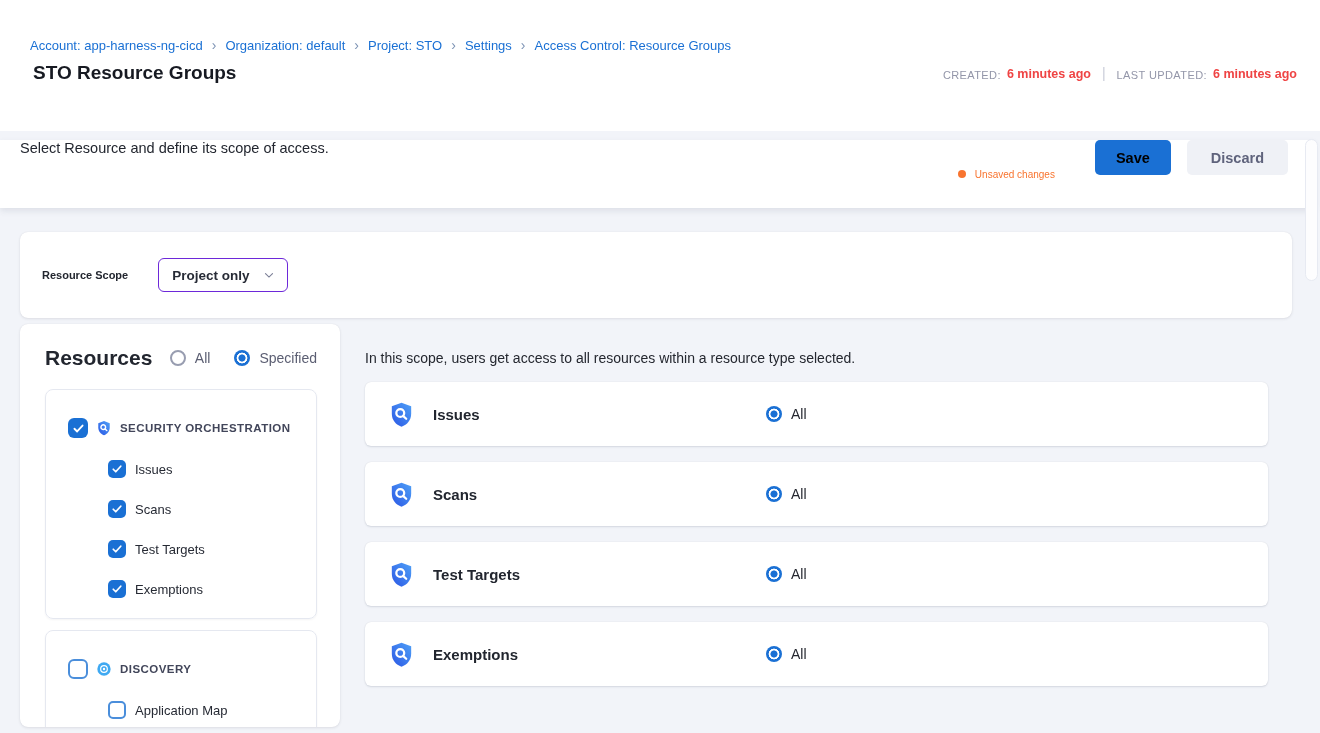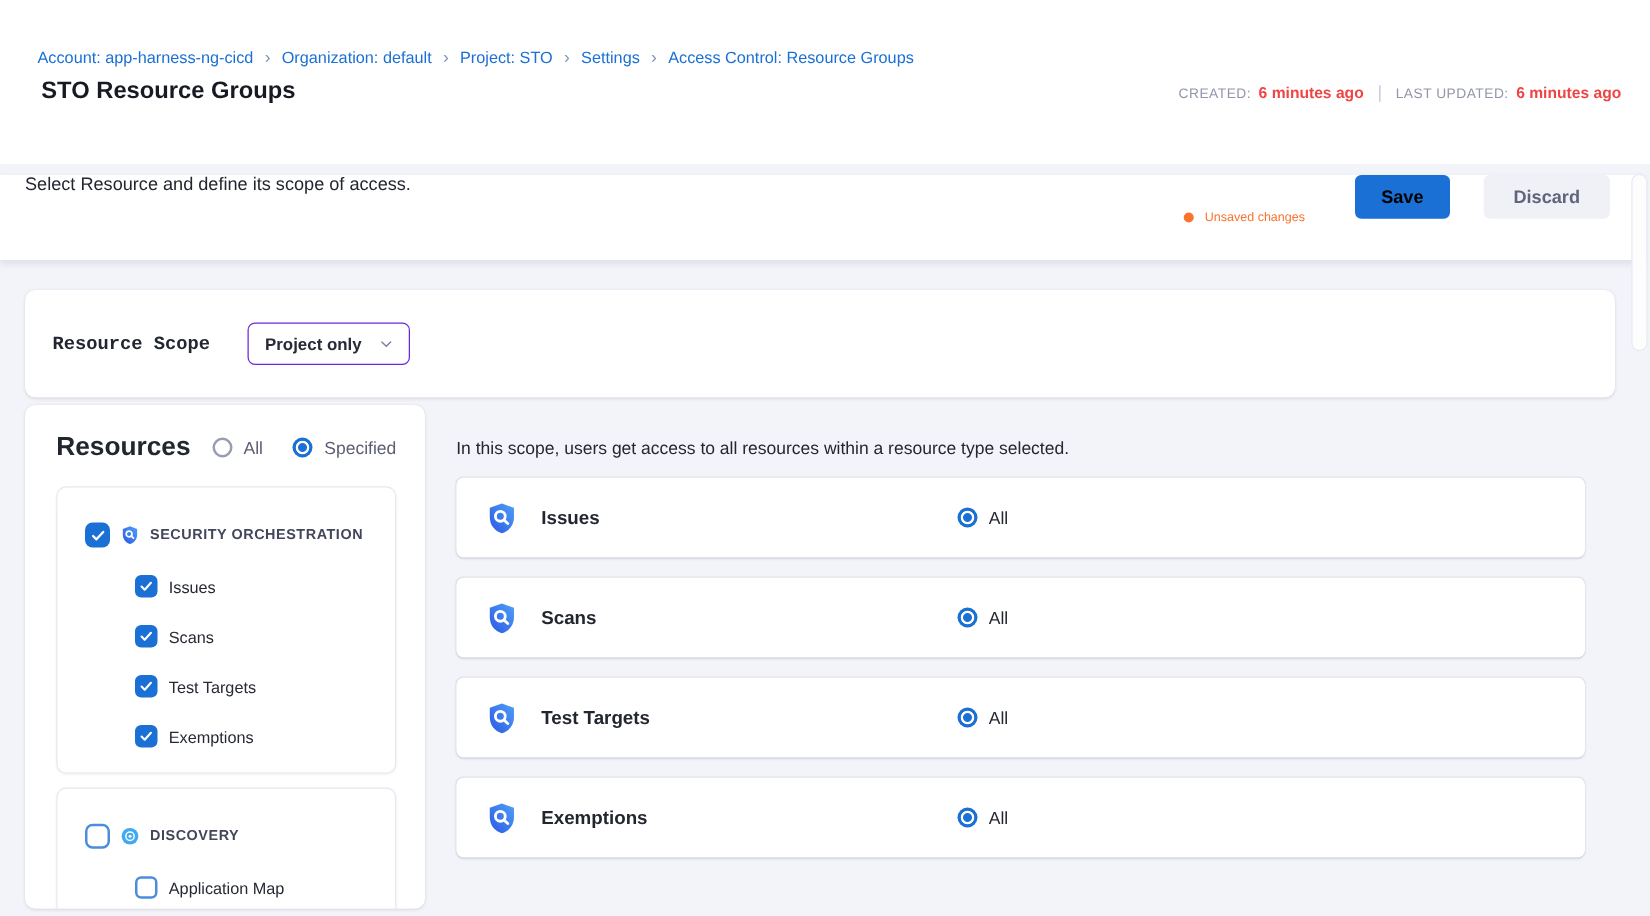--- a/index.html
+++ b/index.html
@@ -34,26 +34,26 @@
     background:#fff;height:68px;margin-top:9px;margin-right:5px;
     display:flex;padding:0 27px 0 20px;
     box-shadow:0 3px 6px rgba(70,80,105,.12);border-radius:0 0 4px 0;
     position:relative;z-index:2;
   }
   .toolbar .desc{font-size:14.5px;color:#22262f;margin-right:auto;}
   .unsaved{display:flex;align-items:center;gap:9px;color:var(--orange);font-size:10px;}
   .unsaved .dot{width:8px;height:8px;border-radius:50%;background:var(--orange);}
   .btn{border:none;font-family:inherit;font-size:14.5px;font-weight:700;border-radius:5px;height:35px;cursor:pointer;}
   .btn-save{background:var(--accent);color:#000000;margin-left:40px;padding:0 21px;}
-  .btn-discard{background:#eff1f6;color:#5f637c;margin-left:27px;padding:0 24px;}
+  .btn-discard{background:#eff1f6;color:#5f637c;margin-left:16px;padding:0 24px;}
   
   .content{padding:24px 28px 0 20px;}
   .panel{background:#fff;border-radius:8px;box-shadow:0 1px 3px rgba(40,41,61,.10),0 0 1px rgba(40,41,61,.10);}
   .scope-card{height:86px;display:flex;align-items:center;padding-left:22px;}
-  .scope-label{font-size:15px;font-weight:700;color:#22262f;font-family:Liberation Mono, monospace;}
+  .scope-label{font-size:11px;font-weight:700;color:#22262f;}
   .dropdown{
     margin-left:30px;width:130px;height:34px;border:1px solid #6d28d9;border-radius:6px;
     display:flex;align-items:center;justify-content:space-between;padding:0 11px 0 13px;
     background:#fff;cursor:pointer;
   }
   .dropdown .sel{font-size:13.5px;font-weight:600;color:#272b36;}
   .columns{display:flex;gap:12px;margin-top:6px;height:403px;align-items:stretch;}
   
   .left-panel{width:320px;flex:none;padding:22px 23px 0 25px;overflow:hidden;}
   .res-header{display:flex;align-items:center;justify-content:space-between;}

